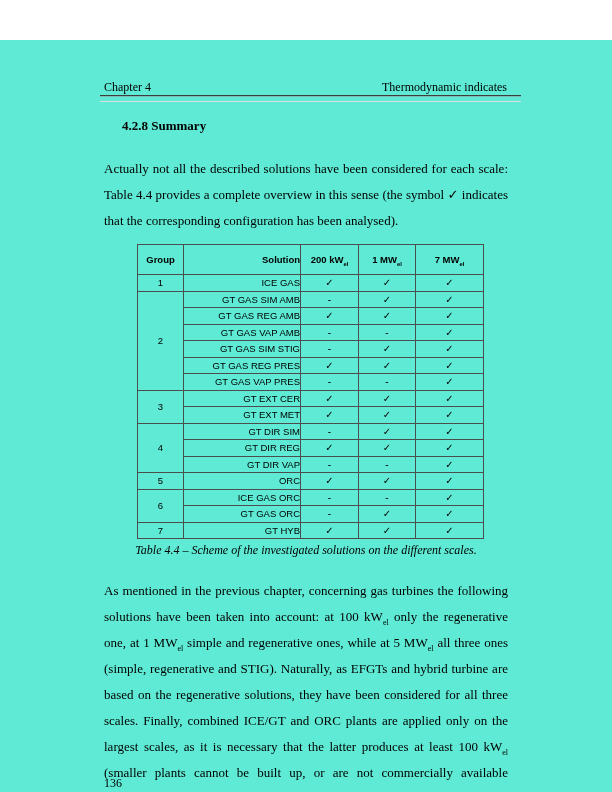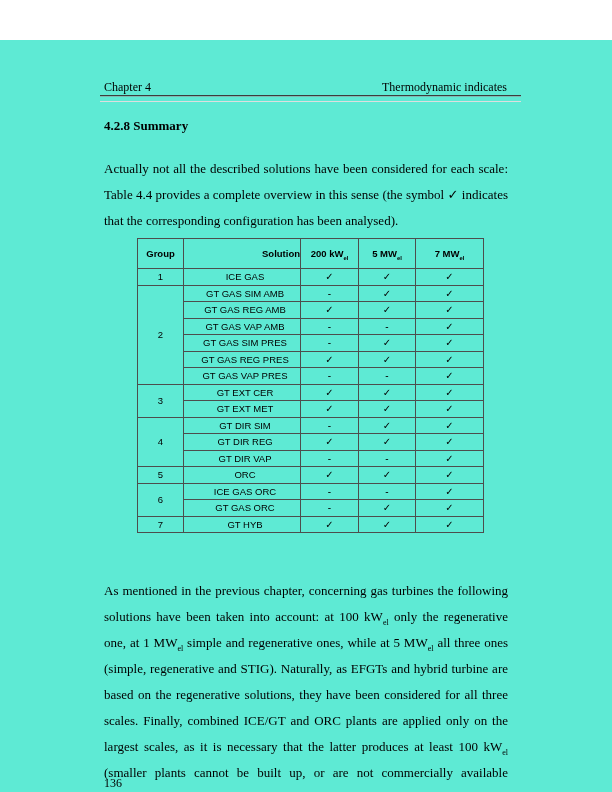--- a/index.html
+++ b/index.html
@@ -21,54 +21,54 @@
   .header-rule {
     position:absolute; left:100px; top:55px; width:421px; height:1px;
     background:#3d3d3d;
     box-shadow:0 1px 0 rgba(150,150,150,0.55);
   }
   .header-rule-faint {
     position:absolute; left:100px; top:61px; width:421px; height:1px;
     background:#dedede;
   }
   .section-heading {
-    position:absolute; left:104px; top:78px;
+    position:absolute; left:122px; top:78px;
     font-size:13px; font-weight:bold;
   }
   .para {
     position:absolute; left:104px; width:404px;
     font-size:13px; line-height:26px;
     text-align:justify;
   }
   #para-intro { top:116px; }
   #para-body  { top:538px; }
   sub { font-size:0.62em; line-height:0; }
 
   .solutions-table {
-    position:absolute; left:137px; top:198px;
+    position:absolute; left:137px; top:204px;
     border-collapse:collapse; table-layout:fixed;
     font-family:"Liberation Sans", sans-serif;
     font-size:9.5px;
   }
   .solutions-table col.c-group    { width:46px; }
   .solutions-table col.c-solution { width:117px; }
   .solutions-table col.c-v1       { width:58px; }
   .solutions-table col.c-v2       { width:57px; }
   .solutions-table col.c-v3       { width:68px; }
   .solutions-table th, .solutions-table td {
     border:1px solid #4d4d4d;
     vertical-align:middle;
     text-align:center;
     padding:0;
   }
   .solutions-table { border:1.5px solid #3a3a3a; }
   .solutions-table th { height:30px; font-weight:bold; }
   .solutions-table th.col-solution-h { text-align:right; padding-left:6px; }
   .solutions-table td { height:16.5px; }
-  .solutions-table td.cell-solution { text-align:center; padding-left:6px; }
+  .solutions-table td.cell-solution { text-align:right; padding-left:6px; }
   .solutions-table td.cell-value { font-size:10px; }
 
   .caption {
     position:absolute; left:104px; top:503px; width:404px;
     text-align:center; font-style:italic; font-size:12px;
   }
   .page-number {
     position:absolute; left:104px; top:736px;
     font-size:12px;
   }
@@ -95,21 +95,21 @@
         <col class="c-solution">
         <col class="c-v1">
         <col class="c-v2">
         <col class="c-v3">
     </colgroup>
     <thead>
       <tr>
         <th><span>Group</span><sub></sub></th>
         <th class="col-solution-h"><span>Solution</span><sub></sub></th>
         <th><span>200 kW</span><sub>el</sub></th>
-        <th><span>5 MW</span><sub>el</sub></th>
+        <th><span>1 MW</span><sub>el</sub></th>
         <th><span>7 MW</span><sub>el</sub></th>
       </tr>
     </thead>
     <tbody>
         <tr>
           <td class="cell-group" rowspan="1">1</td>
           <td class="cell-solution">ICE GAS</td>
           <td class="cell-value">✓</td>
           <td class="cell-value">✓</td>
           <td class="cell-value">✓</td>
@@ -127,21 +127,21 @@
           <td class="cell-value">✓</td>
           <td class="cell-value">✓</td>
         </tr>
         <tr>
           <td class="cell-solution">GT GAS VAP AMB</td>
           <td class="cell-value">-</td>
           <td class="cell-value">-</td>
           <td class="cell-value">✓</td>
         </tr>
         <tr>
-          <td class="cell-solution">GT GAS SIM PRES</td>
+          <td class="cell-solution">GT GAS SIM STIG</td>
           <td class="cell-value">-</td>
           <td class="cell-value">✓</td>
           <td class="cell-value">✓</td>
         </tr>
         <tr>
           <td class="cell-solution">GT GAS REG PRES</td>
           <td class="cell-value">✓</td>
           <td class="cell-value">✓</td>
           <td class="cell-value">✓</td>
         </tr>
@@ -206,18 +206,19 @@
         <tr>
           <td class="cell-group" rowspan="1">7</td>
           <td class="cell-solution">GT HYB</td>
           <td class="cell-value">✓</td>
           <td class="cell-value">✓</td>
           <td class="cell-value">✓</td>
         </tr>
       </tbody>
   </table>
 
+  <p class="caption">Table 4.4 – Scheme of the investigated solutions on the different scales.</p>
 
   <p class="para" id="para-body"><span>As mentioned in the previous chapter, concerning gas turbines the following solutions have been taken into account: at 100 kW</span><sub>el</sub><span> only the regenerative one, at 1 MW</span><sub>el</sub><span> simple and regenerative ones, while at 5 MW</span><sub>el</sub><span> all three ones (simple, regenerative and STIG). Naturally, as EFGTs and hybrid turbine are based on the regenerative solutions, they have been considered for all three scales. Finally, combined ICE/GT and ORC plants are applied only on the largest scales, as it is necessary that the latter produces at least 100 kW</span><sub>el</sub><span> (smaller plants cannot be built up, or are not commercially available anyway). Additionally, the internal combustion engines solution is not present at the 1 MW</span><sub>el</sub><span> scale</span></p>
 
   <div class="page-number">136</div>
 
 </div>
 
 </body></html>

